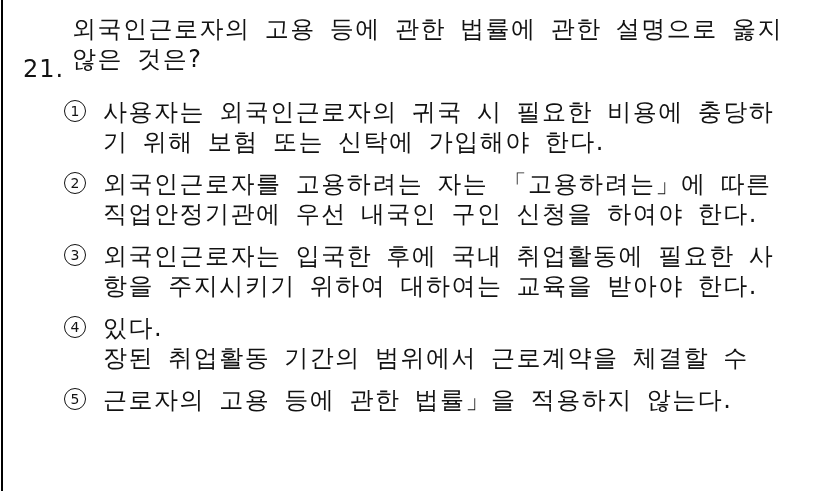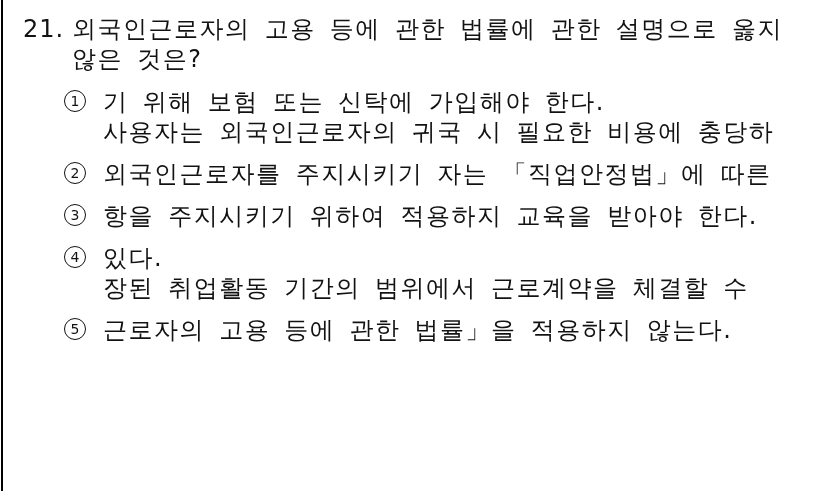--- a/index.html
+++ b/index.html
@@ -35,20 +35,21 @@
     word-spacing: 5px;
   }
   .q-row { display: flex; align-items: flex-start; }
   .q-num {
     flex: 0 0 auto;
     margin-left: 23px;
     width: 49px;
     font-size: 24px;
     line-height: 30px;
     letter-spacing: 1px;
+    margin-top: 40px;
   }
   .q-text { flex: 0 0 auto; }
   .option {
     display: flex;
     align-items: flex-start;
     margin-top: 12px;
   }
   .options { margin-top: 13px; }
   .marker-col {
     flex: 0 0 auto;
@@ -89,44 +90,46 @@
 
     <div class="options">
 
       <div class="option">
         <div class="marker-col">
           <span class="marker">
               <span>1</span>
             </span>
         </div>
         <div class="o-text">
+          <div class="line">사용자는 외국인근로자의 귀국 시 필요한 비용에 충당하</div>
           <div class="line">기 위해 보험 또는 신탁에 가입해야 한다.</div>
-          <div class="line">사용자는 외국인근로자의 귀국 시 필요한 비용에 충당하</div>
         </div>
       </div>
 
       <div class="option">
         <div class="marker-col">
           <span class="marker">
               <span>2</span>
             </span>
         </div>
         <div class="o-text">
-          <div class="line">외국인근로자를 주지시키기 자는 「직업안정법」에 따른</div>
+          <div class="line">외국인근로자를 고용하려는 자는 「고용하려는」에 따른</div>
+          <div class="line">직업안정기관에 우선 내국인 구인 신청을 하여야 한다.</div>
         </div>
       </div>
 
       <div class="option">
         <div class="marker-col">
           <span class="marker">
               <span>3</span>
             </span>
         </div>
         <div class="o-text">
-          <div class="line">항을 주지시키기 위하여 적용하지 교육을 받아야 한다.</div>
+          <div class="line">외국인근로자는 입국한 후에 국내 취업활동에 필요한 사</div>
+          <div class="line">항을 주지시키기 위하여 대하여는 교육을 받아야 한다.</div>
         </div>
       </div>
 
       <div class="option">
         <div class="marker-col">
           <span class="marker">
               <span>4</span>
             </span>
         </div>
         <div class="o-text">

